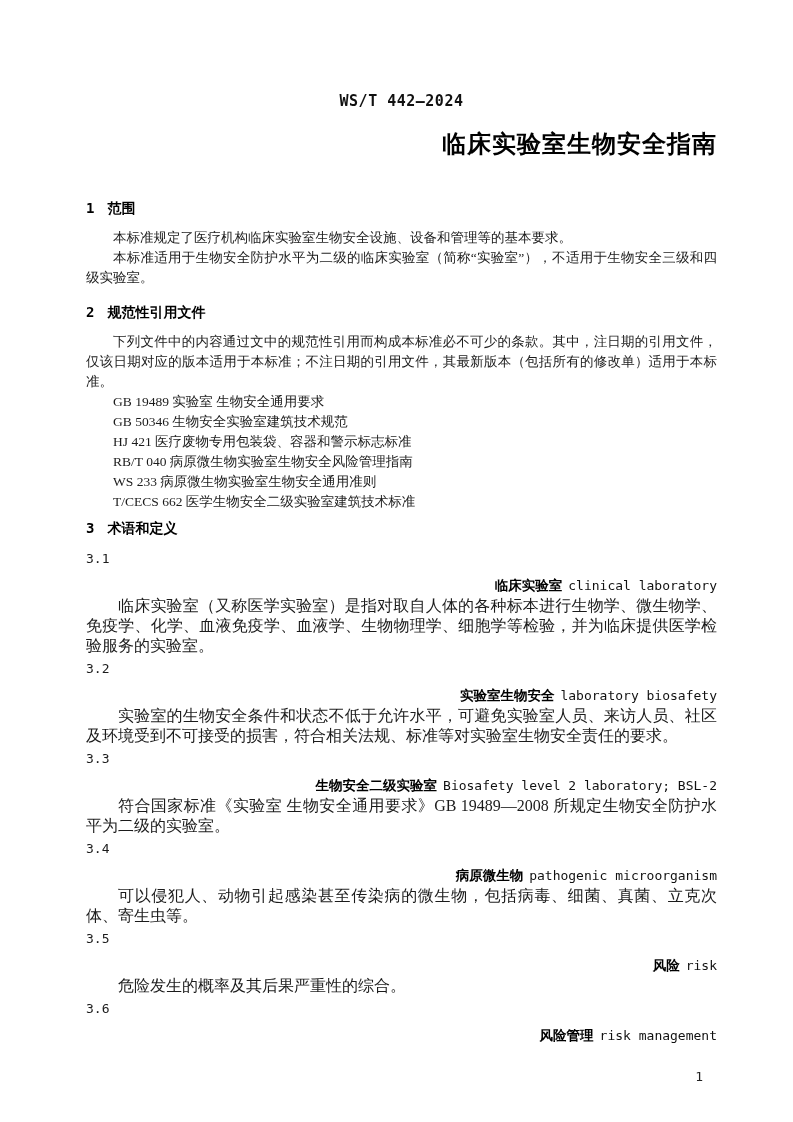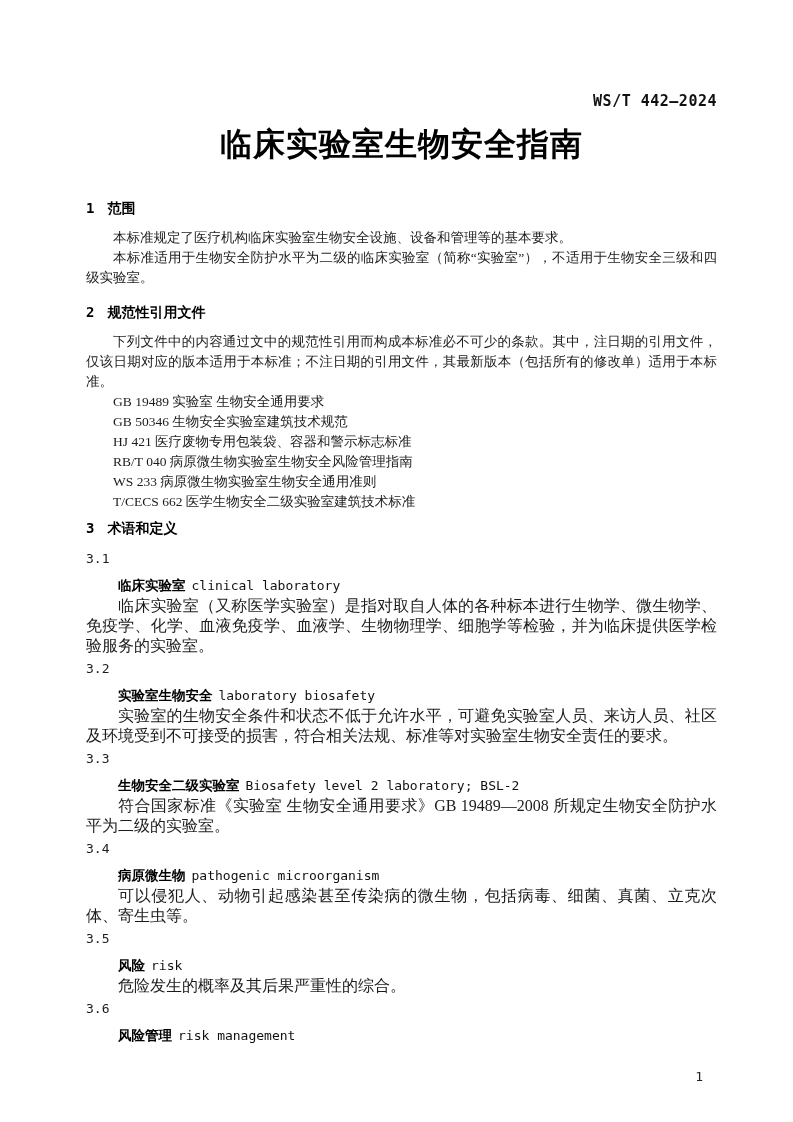--- a/index.html
+++ b/index.html
@@ -16,35 +16,35 @@
     color: #1b1b1b;
   }
   .page {
     position: absolute;
     inset: 0;
     padding: 93px 76px 0 86px;
     box-sizing: border-box;
   }
   
   .doc-code {
-    text-align: right;
+    text-align: center;
     font-family: "DejaVu Sans Mono", monospace;
     font-weight: 700;
     font-size: 15px;
     letter-spacing: 0.5px;
     line-height: 16px;
     color: #111;
   }
   
   .doc-title {
     margin-top: 19px;
-    text-align: center;
+    text-align: right;
     font-family: "Liberation Sans", sans-serif;
     font-weight: 700;
-    font-size: 32px;
+    font-size: 24px;
     line-height: 32px;
     letter-spacing: 1px;
     color: #000;
   }
   
   .sec-h {
     font-family: "Liberation Sans", sans-serif;
     font-weight: 700;
     font-size: 14px;
     line-height: 20px;
@@ -83,20 +83,21 @@
     font-family: "DejaVu Sans Mono", monospace;
     font-size: 13px;
     line-height: 20px;
     color: #1b1b1b;
   }
   .term-title {
     margin-top: 6px;
     padding-left: 2em;
     line-height: 20px;
     white-space: nowrap;
+    text-align: right;
   }
   .term-cn {
     font-family: "Liberation Sans", sans-serif;
     font-weight: 700;
     font-size: 13.5px;
     color: #000;
   }
   .term-en {
     font-family: "DejaVu Sans Mono", monospace;
     font-size: 13px;

